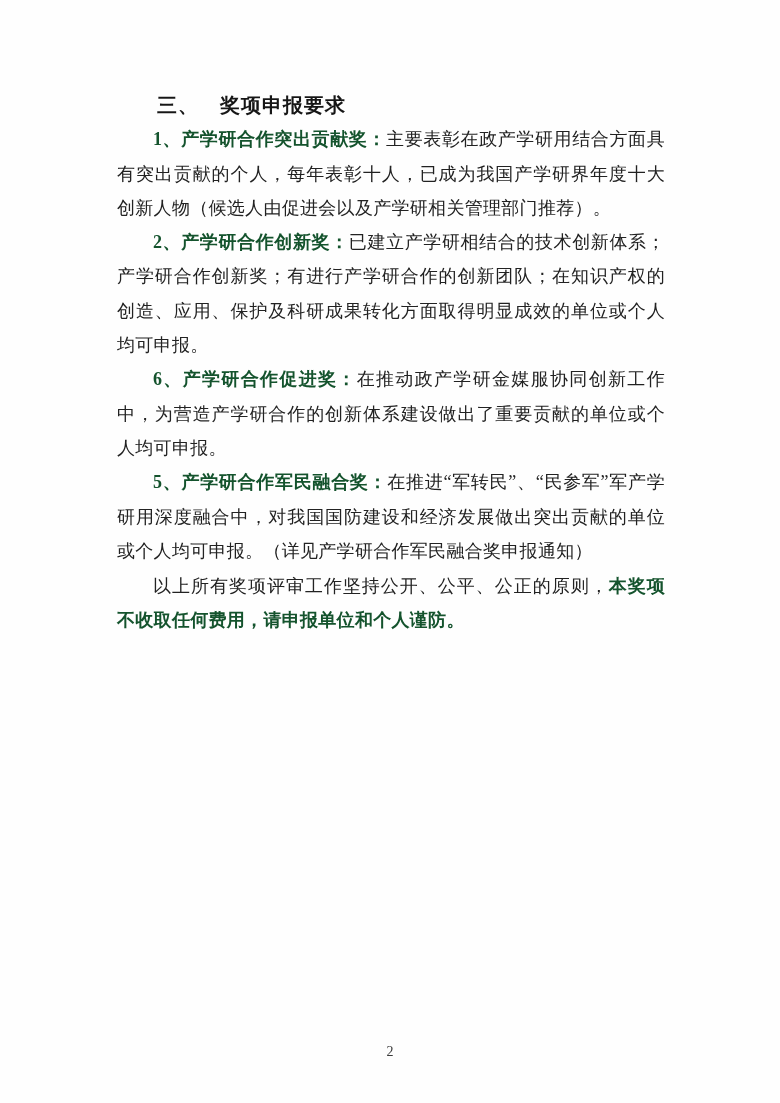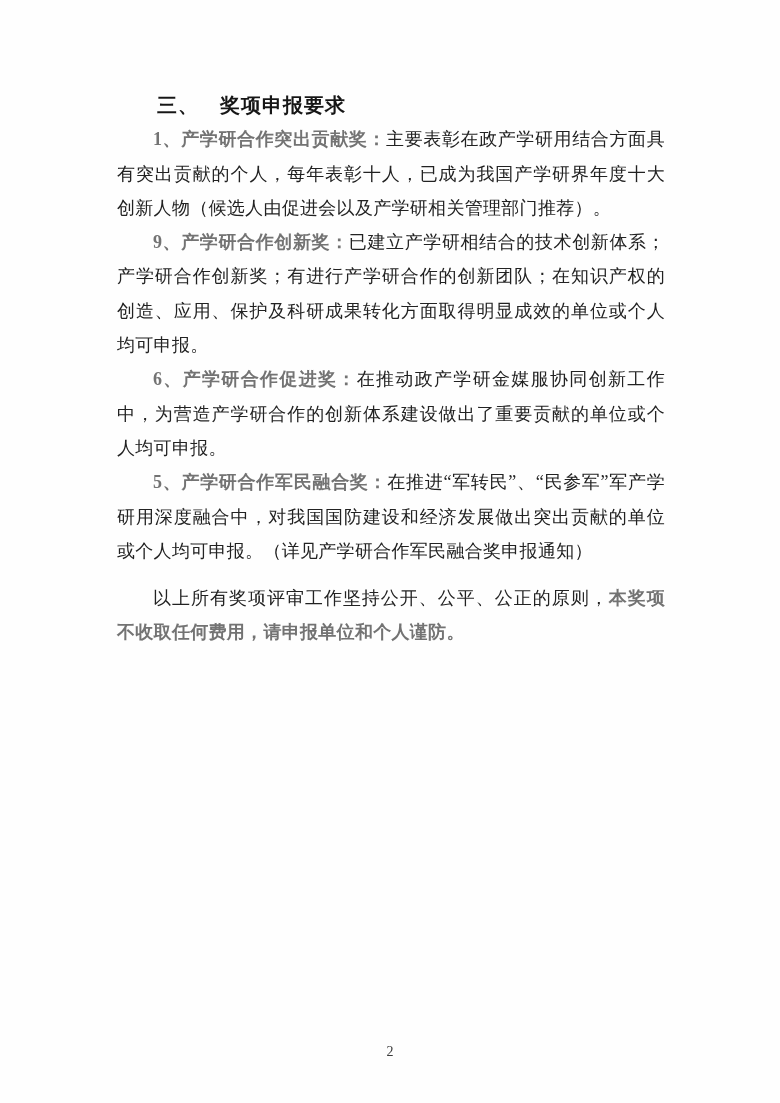--- a/index.html
+++ b/index.html
@@ -37,24 +37,24 @@
     font-size: 18px;
     line-height: 34.3px;
     letter-spacing: 0.3px;
     text-indent: 2em;
     text-align: justify;
     color: #222222;
   }
   .para .lbl,
   .para .tail {
     font-weight: 700;
-    color: #737373;
+    color: #14532d;
   }
   .final-note {
-    margin-top: 13px;
+    margin-top: 1px;
   }
   .page-number {
     position: absolute;
     left: 0;
     top: 1044px;
     width: 780px;
     text-align: center;
     font-size: 14px;
     color: #3a3a3a;
   }
@@ -62,21 +62,21 @@
 </head>
 <body>
 
 <div class="sheet">
   <div class="content">
 
     <h2 class="heading">三、　奖项申报要求</h2>
 
     <p class="para"><b class="lbl">1、产学研合作突出贡献奖：</b><span>主要表彰在政产学研用结合方面具有突出贡献的个人，每年表彰十人，已成为我国产学研界年度十大创新人物（候选人由促进会以及产学研相关管理部门推荐）。</span><b class="tail"></b></p>
 
-    <p class="para"><b class="lbl">9、产学研合作创新奖：</b><span>已建立产学研相结合的技术创新体系；产学研合作创新奖；有进行产学研合作的创新团队；在知识产权的创造、应用、保护及科研成果转化方面取得明显成效的单位或个人均可申报。</span><b class="tail"></b></p>
+    <p class="para"><b class="lbl">2、产学研合作创新奖：</b><span>已建立产学研相结合的技术创新体系；产学研合作创新奖；有进行产学研合作的创新团队；在知识产权的创造、应用、保护及科研成果转化方面取得明显成效的单位或个人均可申报。</span><b class="tail"></b></p>
 
     <p class="para"><b class="lbl">6、产学研合作促进奖：</b><span>在推动政产学研金媒服协同创新工作中，为营造产学研合作的创新体系建设做出了重要贡献的单位或个人均可申报。</span><b class="tail"></b></p>
 
 
 
     <p class="para"><b class="lbl">5、产学研合作军民融合奖：</b><span>在推进“军转民”、“民参军”军产学研用深度融合中，对我国国防建设和经济发展做出突出贡献的单位或个人均可申报。（详见产学研合作军民融合奖申报通知）</span><b class="tail"></b></p>
 
 
     <p class="para final-note"><b class="lbl"></b><span>以上所有奖项评审工作坚持公开、公平、公正的原则，</span><b class="tail">本奖项不收取任何费用，请申报单位和个人谨防。</b></p>
 

